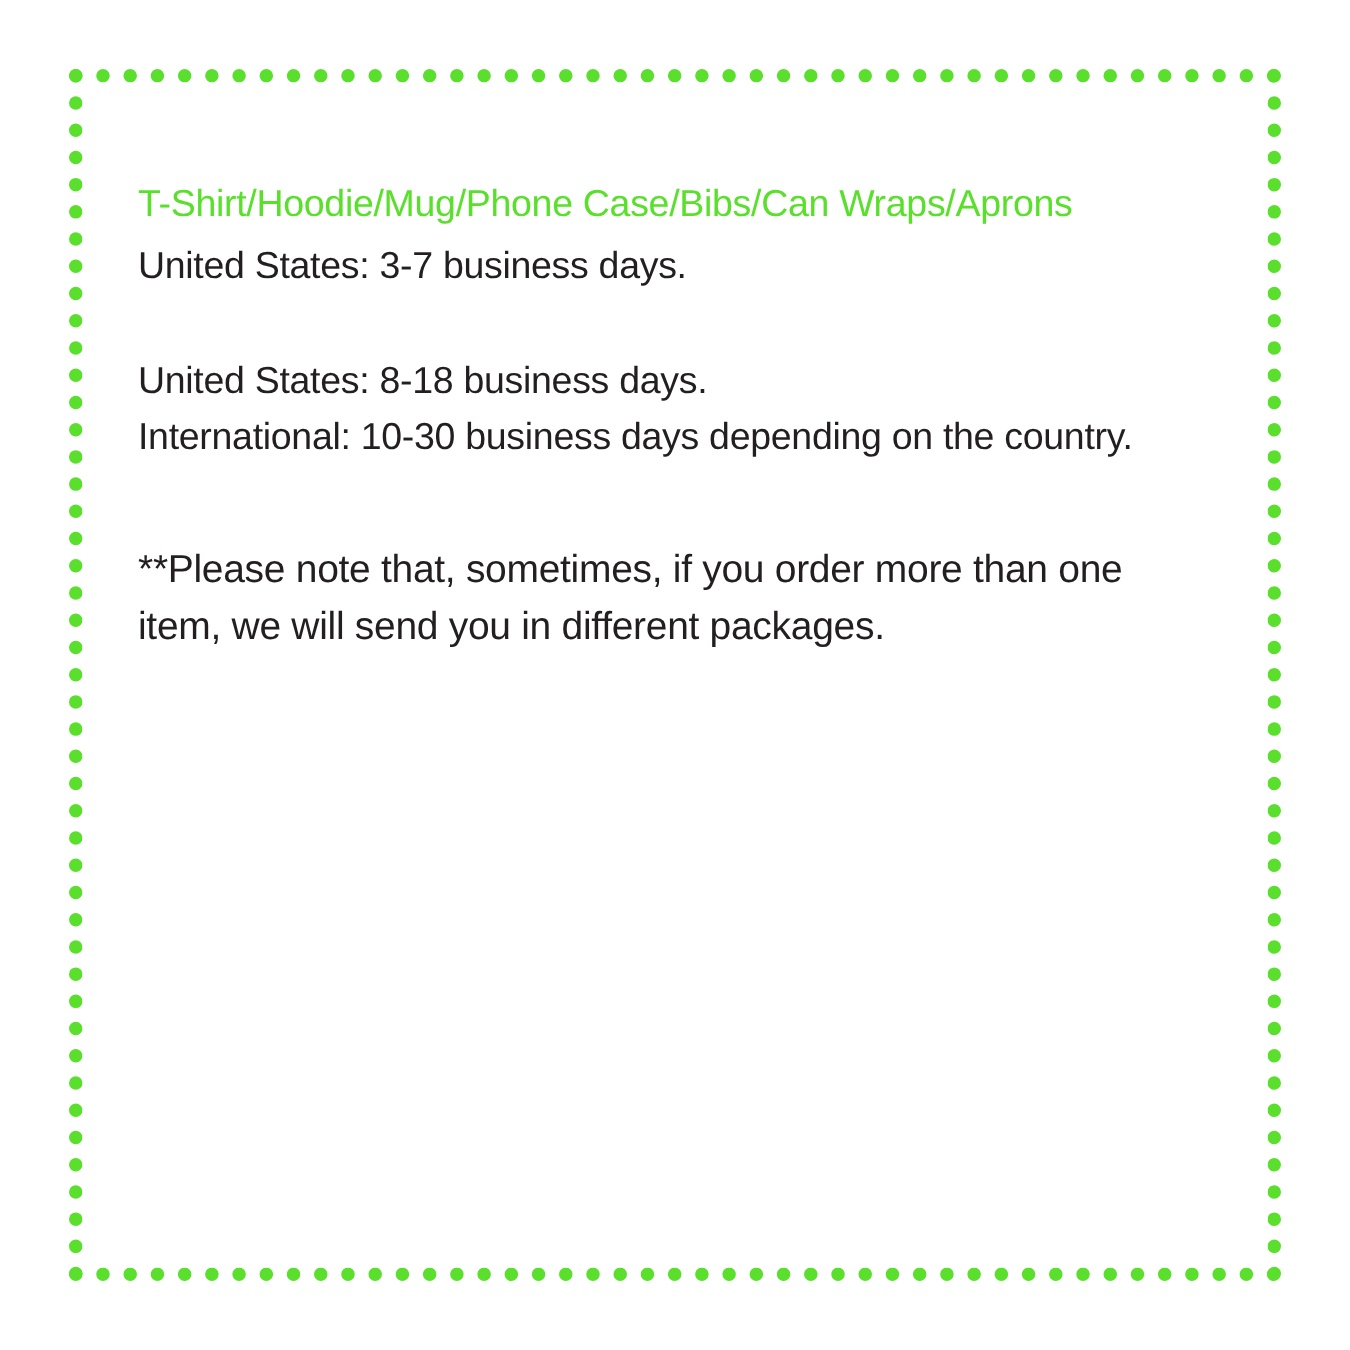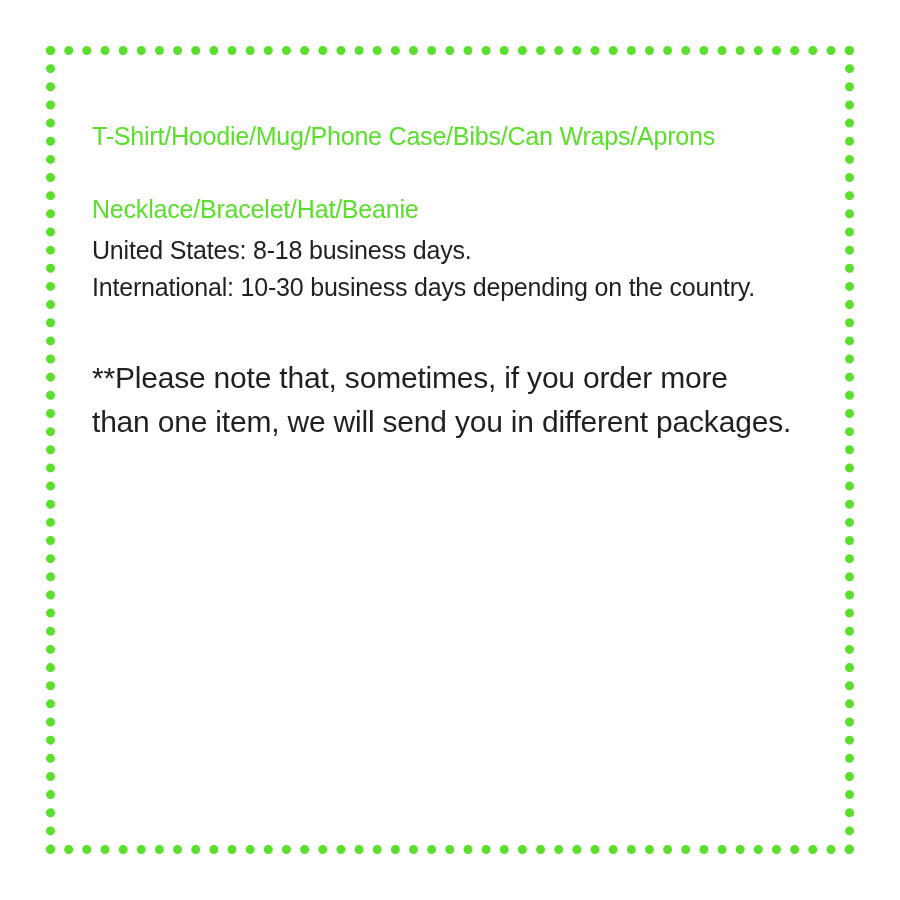--- a/index.html
+++ b/index.html
@@ -56,43 +56,43 @@
     line-height: 1.48;
     font-weight: 400;
     letter-spacing: -0.2px;
     margin: 0;
   }
   .note {
     margin-top: 50px;
   }
   .note p {
     color: #231f20;
-    font-size: 30px;
+    font-size: 26px;
     line-height: 1.48;
     font-weight: 400;
     letter-spacing: -0.2px;
     margin: 0;
     max-width: 700px;
   }
 </style>
 </head>
 <body>
 
 <div class="page">
 
   <div class="dotted-frame"></div>
 
   <div class="content">
 
     <div class="block">
       <p class="block-title">T-Shirt/Hoodie/Mug/Phone Case/Bibs/Can Wraps/Aprons</p>
+      <p class="block-line">United States: 3-7 business days.</p>
     </div>
 
     <div class="block">
-      <p class="block-title">Necklace/Bracelet/Hat/Beanie</p>
       <p class="block-line">United States: 8-18 business days.</p>
       <p class="block-line">International: 10-30 business days depending on the country.</p>
     </div>
 
 
     <div class="note">
       <p>**Please note that, sometimes, if you order more than one item, we will send you in different packages.</p>
     </div>
 
   </div>

